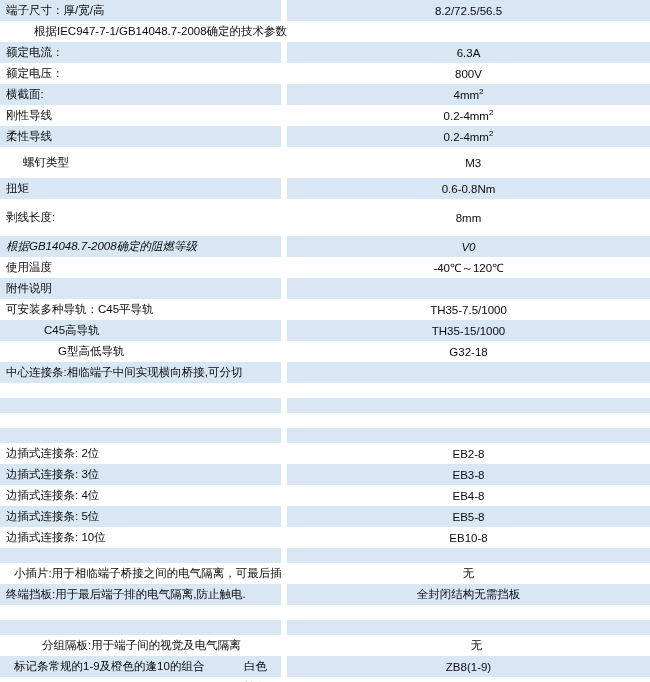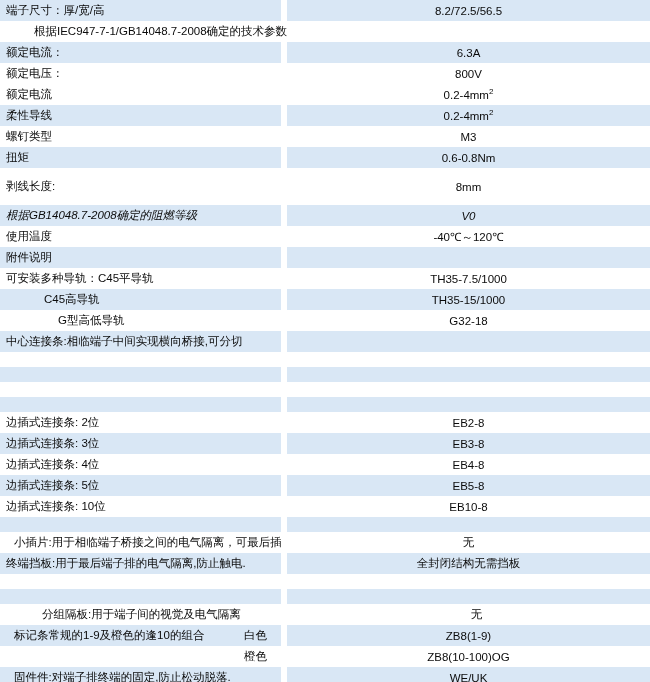--- a/index.html
+++ b/index.html
@@ -114,39 +114,48 @@
       </div>
       <div class="row band-white" style="height: 21px;">
         <div class="cell-left">
           <span>额定电压：</span>
         </div>
         <div class="gap"></div>
         <div class="cell-right">
           <span>800V</span>
         </div>
       </div>
-      <div class="row band-white" style="height: 21px;">
-        <div class="cell-left">
-          <span>额定电流</span>
+      <div class="row band-blue" style="height: 21px;">
+        <div class="cell-left">
+          <span>横截面:</span>
+        </div>
+        <div class="gap"></div>
+        <div class="cell-right">
+          <span>4mm<sup>2</sup></span>
+        </div>
+      </div>
+      <div class="row band-white" style="height: 21px;">
+        <div class="cell-left">
+          <span>刚性导线</span>
         </div>
         <div class="gap"></div>
         <div class="cell-right">
           <span>0.2-4mm<sup>2</sup></span>
         </div>
       </div>
       <div class="row band-blue" style="height: 21px;">
         <div class="cell-left">
           <span>柔性导线</span>
         </div>
         <div class="gap"></div>
         <div class="cell-right">
           <span>0.2-4mm<sup>2</sup></span>
         </div>
       </div>
-      <div class="row band-white" style="height: 21px;">
+      <div class="row band-white" style="height: 31px; padding-left: 17px;">
         <div class="cell-left">
           <span>螺钉类型</span>
         </div>
         <div class="gap"></div>
         <div class="cell-right">
           <span>M3</span>
         </div>
       </div>
       <div class="row band-blue" style="height: 21px;">
         <div class="cell-left">

